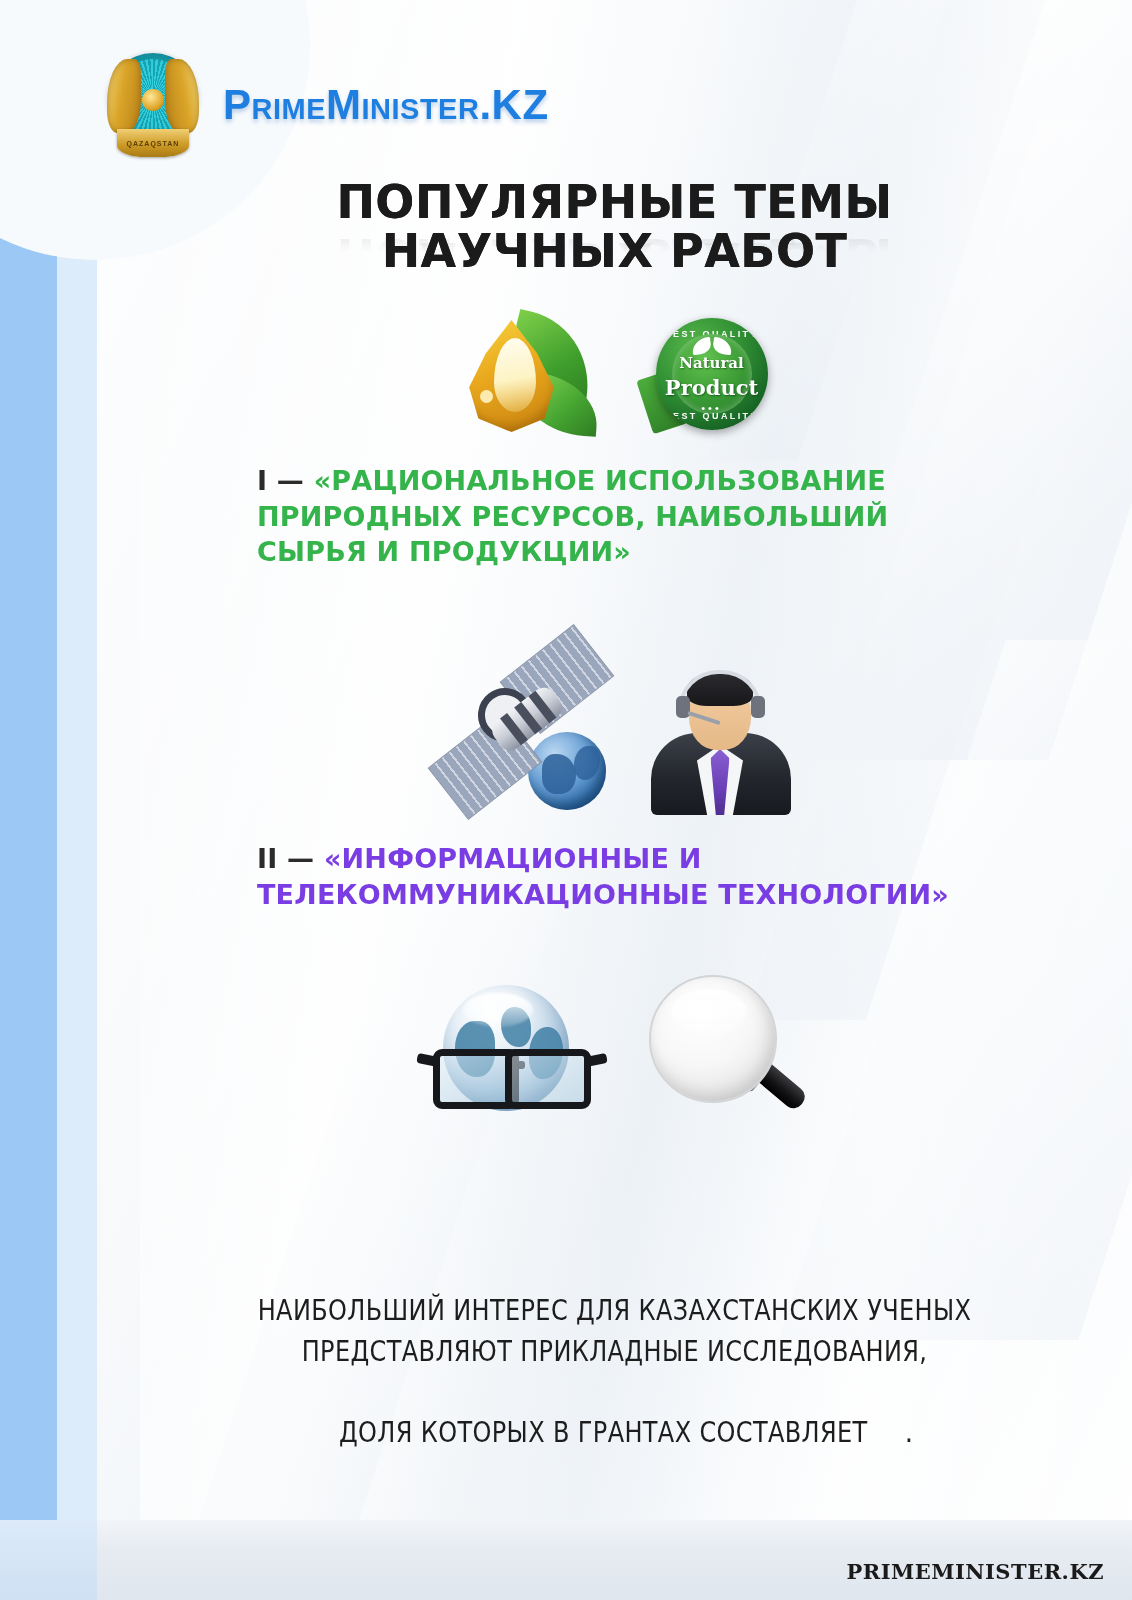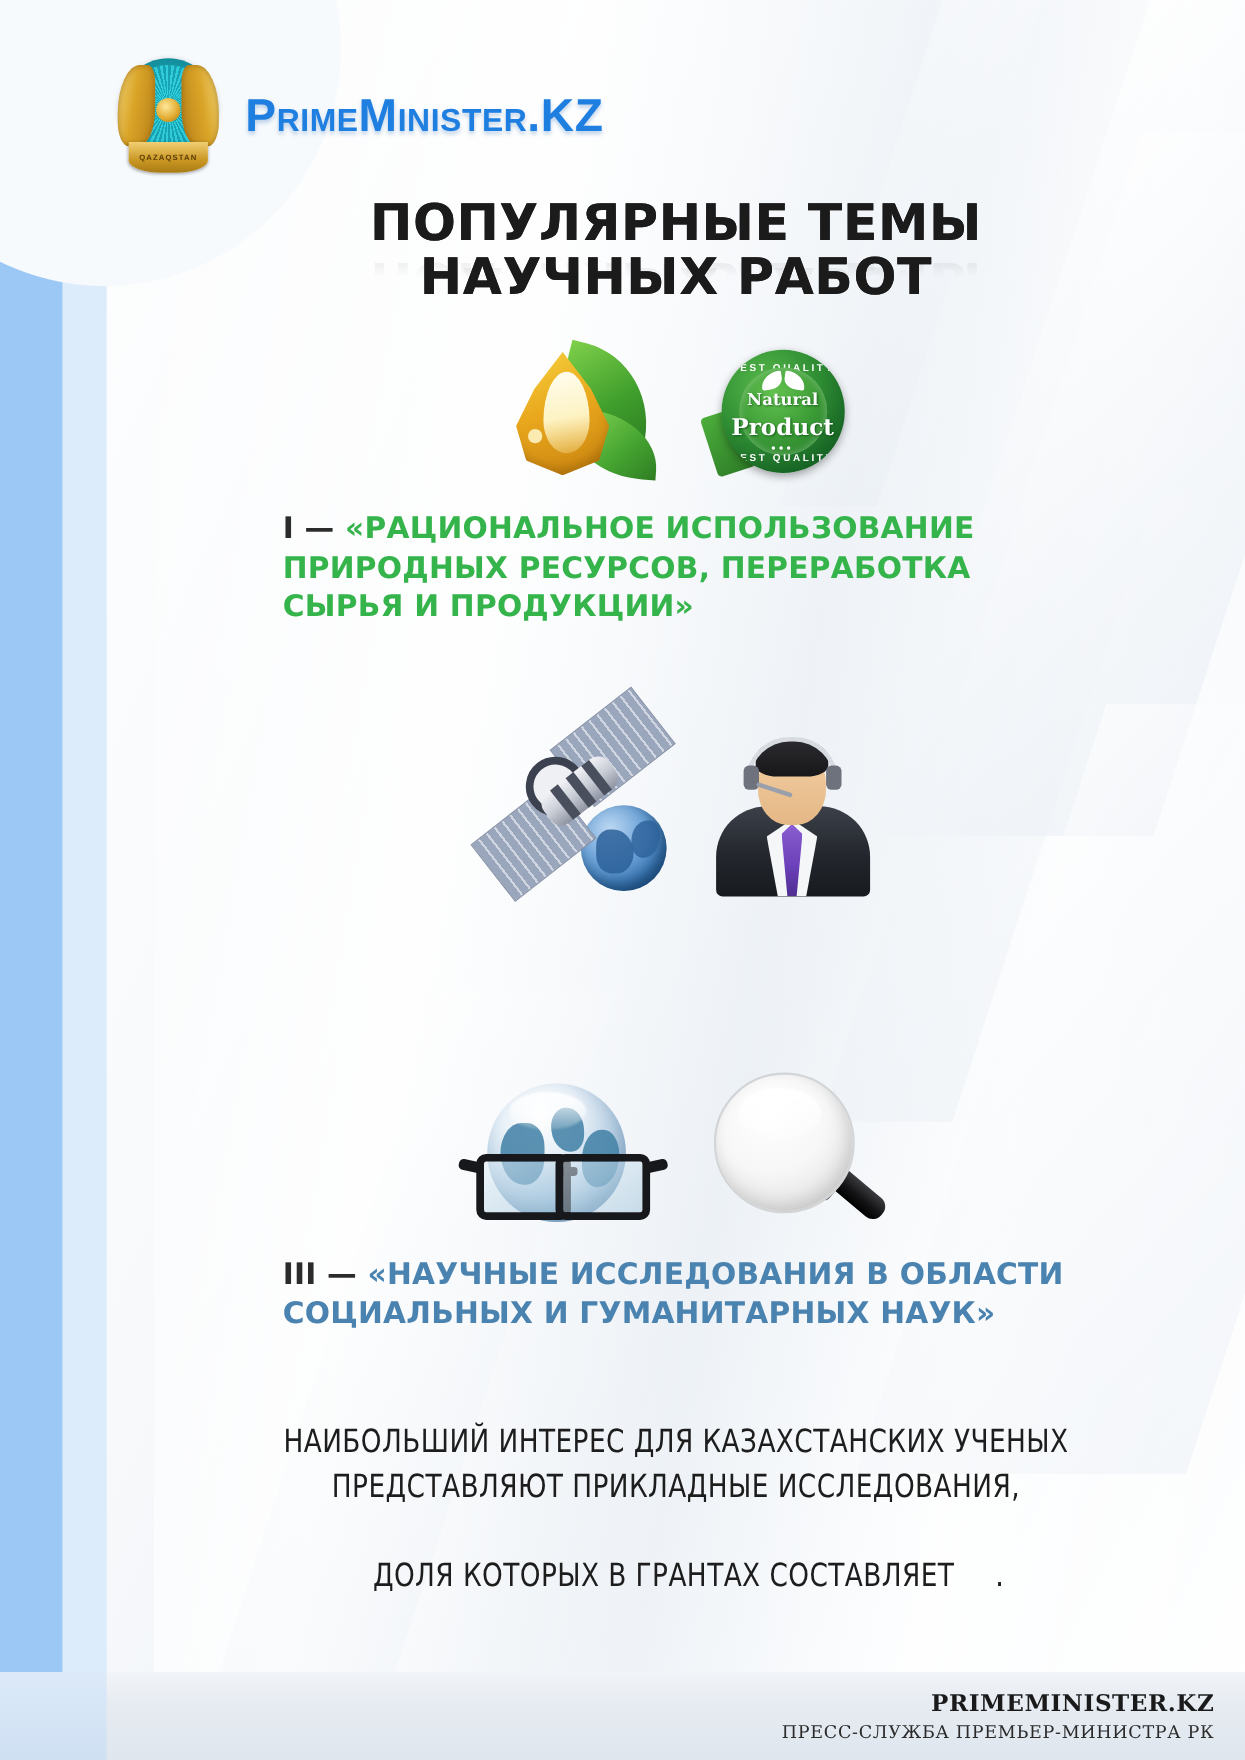--- a/index.html
+++ b/index.html
@@ -287,21 +287,21 @@
           <div class="badge-word bw2">Product</div>
           <div class="badge-dots">•••</div>
           <div class="badge-bot">BEST QUALITY</div>
         </div>
       </div>
 
     </div>
     <div class="topic-text">
       <span class="rn">I</span>
       <span class="rn">—</span>
-      <span class="c-green">«РАЦИОНАЛЬНОЕ ИСПОЛЬЗОВАНИЕ ПРИРОДНЫХ РЕСУРСОВ, ПЕРЕРАБОТКА СЫРЬЯ И ПРОДУКЦИИ»</span>
+      <span class="c-green">«РАЦИОНАЛЬНОЕ ИСПОЛЬЗОВАНИЕ ПРИРОДНЫХ РЕСУРСОВ, НАИБОЛЬШИЙ СЫРЬЯ И ПРОДУКЦИИ»</span>
     </div>
   </div>
 
   <div class="topic" id="topic2">
     <div class="topic-icons">
 
       <div class="ic-sat">
         <div class="sat-globe"></div>
         <div class="panel panel-a"></div>
         <div class="panel panel-b"></div>
@@ -319,20 +319,25 @@
         <div class="op-tie"></div>
         <div class="op-head"></div>
         <div class="op-hair"></div>
         <div class="op-band"></div>
         <div class="op-ear l"></div>
         <div class="op-ear r"></div>
         <div class="op-mic"></div>
       </div>
 
     </div>
+    <div class="topic-text">
+      <span class="rn">II</span>
+      <span class="rn">—</span>
+      <span class="c-purple">«ИНФОРМАЦИОННЫЕ И ТЕЛЕКОММУНИКАЦИОННЫЕ ТЕХНОЛОГИИ»</span>
+    </div>
   </div>
 
   <div class="topic" id="topic3">
     <div class="topic-icons">
 
       <div class="ic-gglobe">
         <div class="gg-ball">
             <i></i>
             <i></i>
             <i></i>
@@ -348,36 +353,30 @@
       </div>
 
       <div class="ic-mag">
         <div class="mag-handle"></div>
         <div class="mag-collar"></div>
         <div class="mag-lens"></div>
         <div class="mag-hi"></div>
       </div>
 
     </div>
-    <div class="topic-text">
-      <span class="rn">III</span>
-      <span class="rn">—</span>
-      <span class="c-blue">«НАУЧНЫЕ ИССЛЕДОВАНИЯ В ОБЛАСТИ СОЦИАЛЬНЫХ И ГУМАНИТАРНЫХ НАУК»</span>
-    </div>
   </div>
 
   <div class="stat">
     <p>НАИБОЛЬШИЙ ИНТЕРЕС ДЛЯ КАЗАХСТАНСКИХ УЧЕНЫХ</p>
     <p>ПРЕДСТАВЛЯЮТ ПРИКЛАДНЫЕ ИССЛЕДОВАНИЯ,</p>
     <div class="line3">
       <p>ДОЛЯ КОТОРЫХ В ГРАНТАХ СОСТАВЛЯЕТ</p>
       <span class="dot">.</span>
     </div>
   </div>
 
   <div class="footer-bar"></div>
   <div class="footer-bar-stripe"></div>
   <div class="footer-text">
     <div class="f-top">PRIMEMINISTER.KZ</div>
-    <div class="f-sub">ПРЕСС-СЛУЖБА ПРЕМЬЕР-МИНИСТРА РК</div>
   </div>
 
 </div>
 
 </body></html>

